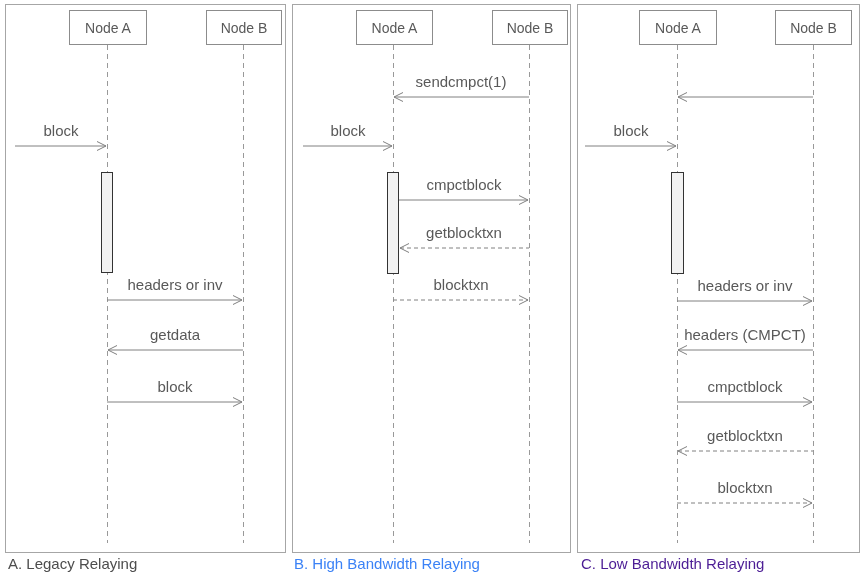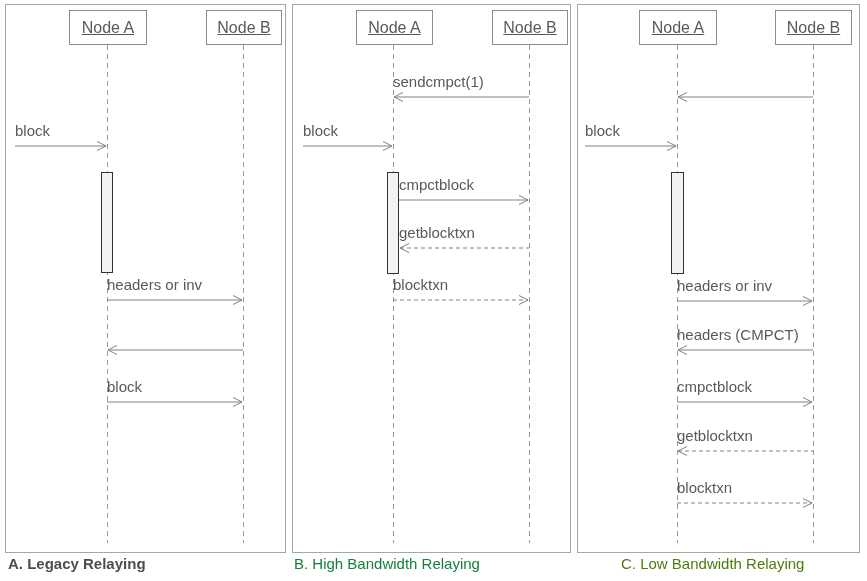--- a/index.html
+++ b/index.html
@@ -20,38 +20,37 @@
   .actor-box {
     position: absolute;
     border: 1px solid #8c8c8c;
     background: #ffffff;
     box-sizing: border-box;
     display: flex;
     align-items: center;
     justify-content: center;
   }
   .actor-label {
-    font-size: 16px;
+    font-size: 14px;
     color: #595959;
-    text-decoration: underline;
     white-space: nowrap;
   }
   .lifeline {
     position: absolute;
     width: 1px;
   }
   .activation-bar {
     position: absolute;
     box-sizing: border-box;
   }
   .message-label {
     position: absolute;
     font-size: 15px;
     color: #595959;
-    text-align: left;
+    text-align: center;
     line-height: 18px;
     height: 18px;
     white-space: nowrap;
   }
   .message-arrow { position: absolute; overflow: visible; }
   .panel-caption {
     position: absolute;
     font-size: 15px;
     color: #4d4d4d;
     white-space: nowrap;
@@ -78,26 +77,27 @@
     <div class="message-label" style="left: 15px; width: 92px; top: 122px; color: rgb(89, 89, 89);">block</div>
     <svg class="message-arrow" width="136" height="12" style="left: 107px; top: 294px;">
       <line x1="0" y1="6" x2="135" y2="6" stroke="#808080" stroke-width="1"></line>
       <polyline points="126,1.5 135,6 126,10.5" fill="none" stroke="#808080" stroke-width="1"></polyline>
     </svg>
     <div class="message-label" style="left: 107px; width: 136px; top: 276px; color: rgb(89, 89, 89);">headers or inv</div>
     <svg class="message-arrow" width="136" height="12" style="left: 107px; top: 344px;">
       <line x1="1" y1="6" x2="136" y2="6" stroke="#808080" stroke-width="1"></line>
       <polyline points="10,1.5 1,6 10,10.5" fill="none" stroke="#808080" stroke-width="1"></polyline>
     </svg>
+    <div class="message-label" style="left: 107px; width: 136px; top: 326px; color: rgb(89, 89, 89);">getdata</div>
     <svg class="message-arrow" width="136" height="12" style="left: 107px; top: 396px;">
       <line x1="0" y1="6" x2="135" y2="6" stroke="#808080" stroke-width="1"></line>
       <polyline points="126,1.5 135,6 126,10.5" fill="none" stroke="#808080" stroke-width="1"></polyline>
     </svg>
     <div class="message-label" style="left: 107px; width: 136px; top: 378px; color: rgb(89, 89, 89);">block</div>
-    <div class="panel-caption" style="left: 8px; top: 555px; color: rgb(77, 77, 77); font-weight: bold;">A. Legacy Relaying</div>
+    <div class="panel-caption" style="left: 8px; top: 555px; color: rgb(77, 77, 77);">A. Legacy Relaying</div>
     <div class="panel-frame" style="left: 292px; top: 4px; width: 279px; height: 549px; border-color: rgb(166, 166, 166);"></div>
     <div class="lifeline" style="left: 393px; top: 45px; height: 498px; background: repeating-linear-gradient(rgb(153, 153, 153) 0px, rgb(153, 153, 153) 5px, transparent 5px, transparent 9px);"></div>
     <div class="actor-box" style="left: 356px; top: 10px; width: 77px; height: 35px; border-color: rgb(140, 140, 140);">
       <span class="actor-label" style="color: rgb(89, 89, 89);">Node A</span>
     </div>
     <div class="lifeline" style="left: 529px; top: 45px; height: 498px; background: repeating-linear-gradient(rgb(153, 153, 153) 0px, rgb(153, 153, 153) 5px, transparent 5px, transparent 9px);"></div>
     <div class="actor-box" style="left: 492px; top: 10px; width: 76px; height: 35px; border-color: rgb(140, 140, 140);">
       <span class="actor-label" style="color: rgb(89, 89, 89);">Node B</span>
     </div>
     <div class="activation-bar" style="left: 387px; top: 172px; width: 12px; height: 102px; background: rgb(242, 242, 242); border: 1px solid rgb(51, 51, 51);"></div>
@@ -119,21 +119,21 @@
     <svg class="message-arrow" width="130" height="12" style="left: 399px; top: 242px;">
       <line x1="1" y1="6" x2="130" y2="6" stroke="#808080" stroke-width="1" stroke-dasharray="4,3"></line>
       <polyline points="10,1.5 1,6 10,10.5" fill="none" stroke="#808080" stroke-width="1"></polyline>
     </svg>
     <div class="message-label" style="left: 399px; width: 130px; top: 224px; color: rgb(89, 89, 89);">getblocktxn</div>
     <svg class="message-arrow" width="136" height="12" style="left: 393px; top: 294px;">
       <line x1="0" y1="6" x2="135" y2="6" stroke="#808080" stroke-width="1" stroke-dasharray="4,3"></line>
       <polyline points="126,1.5 135,6 126,10.5" fill="none" stroke="#808080" stroke-width="1"></polyline>
     </svg>
     <div class="message-label" style="left: 393px; width: 136px; top: 276px; color: rgb(89, 89, 89);">blocktxn</div>
-    <div class="panel-caption" style="left: 294px; top: 555px; color: #15803d;">B. High Bandwidth Relaying</div>
+    <div class="panel-caption" style="left: 294px; top: 555px; color: #3b82f6;">B. High Bandwidth Relaying</div>
     <div class="panel-frame" style="left: 577px; top: 4px; width: 283px; height: 549px; border-color: rgb(166, 166, 166);"></div>
     <div class="lifeline" style="left: 677px; top: 45px; height: 498px; background: repeating-linear-gradient(rgb(153, 153, 153) 0px, rgb(153, 153, 153) 5px, transparent 5px, transparent 9px);"></div>
     <div class="actor-box" style="left: 639px; top: 10px; width: 78px; height: 35px; border-color: rgb(140, 140, 140);">
       <span class="actor-label" style="color: rgb(89, 89, 89);">Node A</span>
     </div>
     <div class="lifeline" style="left: 813px; top: 45px; height: 498px; background: repeating-linear-gradient(rgb(153, 153, 153) 0px, rgb(153, 153, 153) 5px, transparent 5px, transparent 9px);"></div>
     <div class="actor-box" style="left: 775px; top: 10px; width: 77px; height: 35px; border-color: rgb(140, 140, 140);">
       <span class="actor-label" style="color: rgb(89, 89, 89);">Node B</span>
     </div>
     <div class="activation-bar" style="left: 671px; top: 172px; width: 13px; height: 102px; background: rgb(242, 242, 242); border: 1px solid rgb(51, 51, 51);"></div>
@@ -164,14 +164,14 @@
     <svg class="message-arrow" width="136" height="12" style="left: 677px; top: 445px;">
       <line x1="1" y1="6" x2="136" y2="6" stroke="#808080" stroke-width="1" stroke-dasharray="4,3"></line>
       <polyline points="10,1.5 1,6 10,10.5" fill="none" stroke="#808080" stroke-width="1"></polyline>
     </svg>
     <div class="message-label" style="left: 677px; width: 136px; top: 427px; color: rgb(89, 89, 89);">getblocktxn</div>
     <svg class="message-arrow" width="136" height="12" style="left: 677px; top: 497px;">
       <line x1="0" y1="6" x2="135" y2="6" stroke="#808080" stroke-width="1" stroke-dasharray="4,3"></line>
       <polyline points="126,1.5 135,6 126,10.5" fill="none" stroke="#808080" stroke-width="1"></polyline>
     </svg>
     <div class="message-label" style="left: 677px; width: 136px; top: 479px; color: rgb(89, 89, 89);">blocktxn</div>
-    <div class="panel-caption" style="left: 581px; top: 555px; color: #4d7c0f; margin-left: 40px;">C. Low Bandwidth Relaying</div>
+    <div class="panel-caption" style="left: 581px; top: 555px; color: #4c1d95;">C. Low Bandwidth Relaying</div>
   </div>
 
 </body></html>

